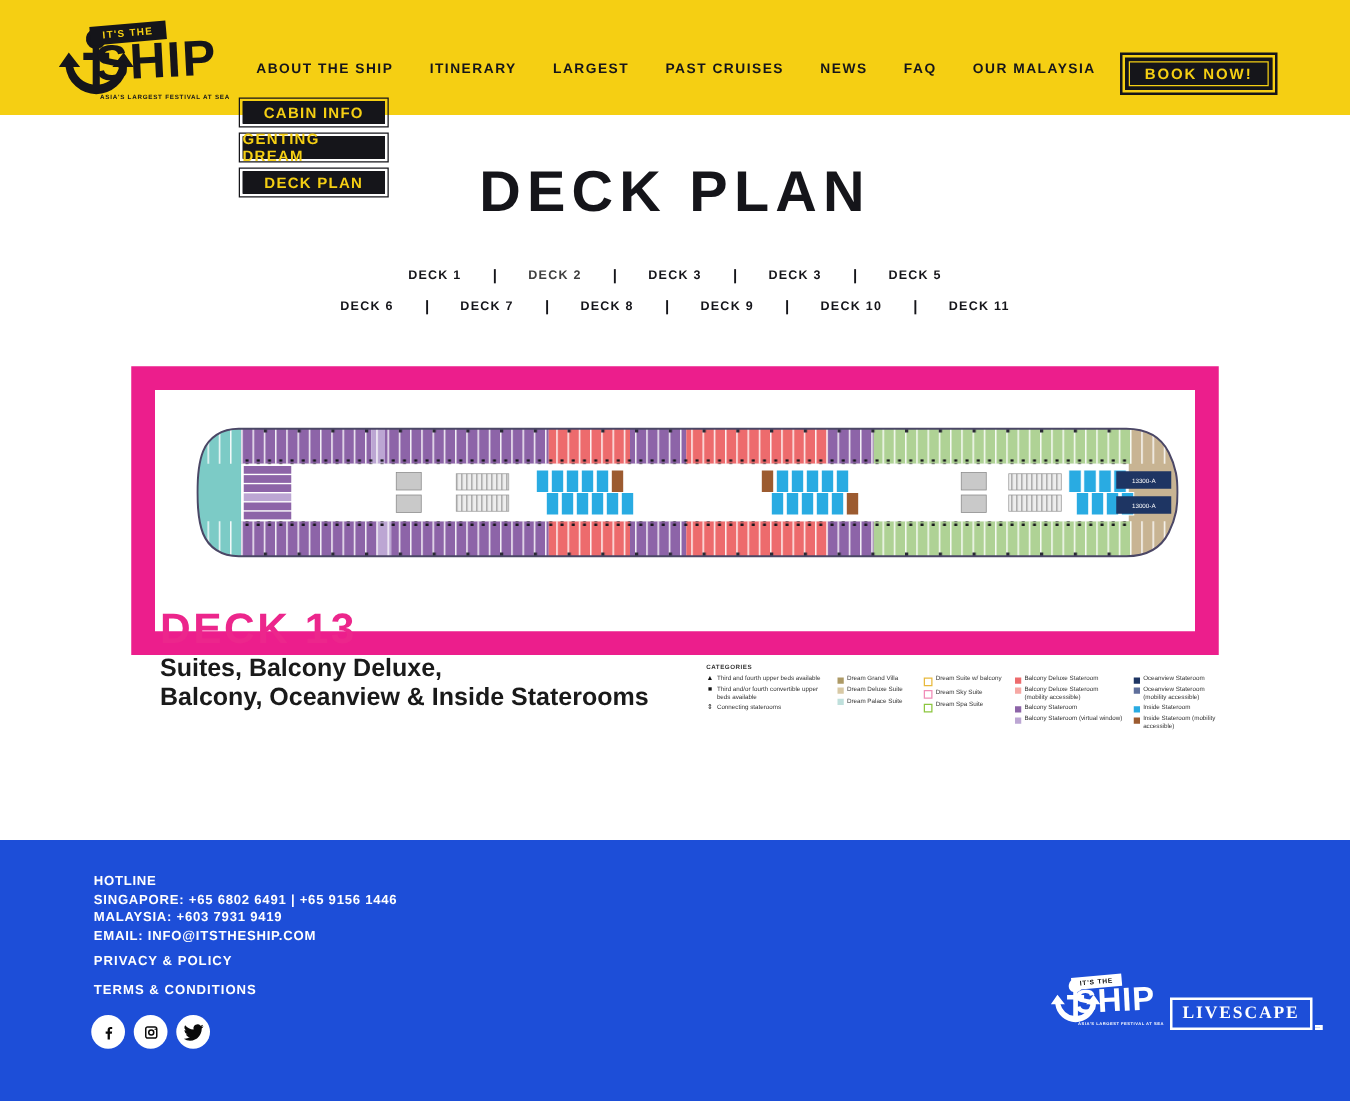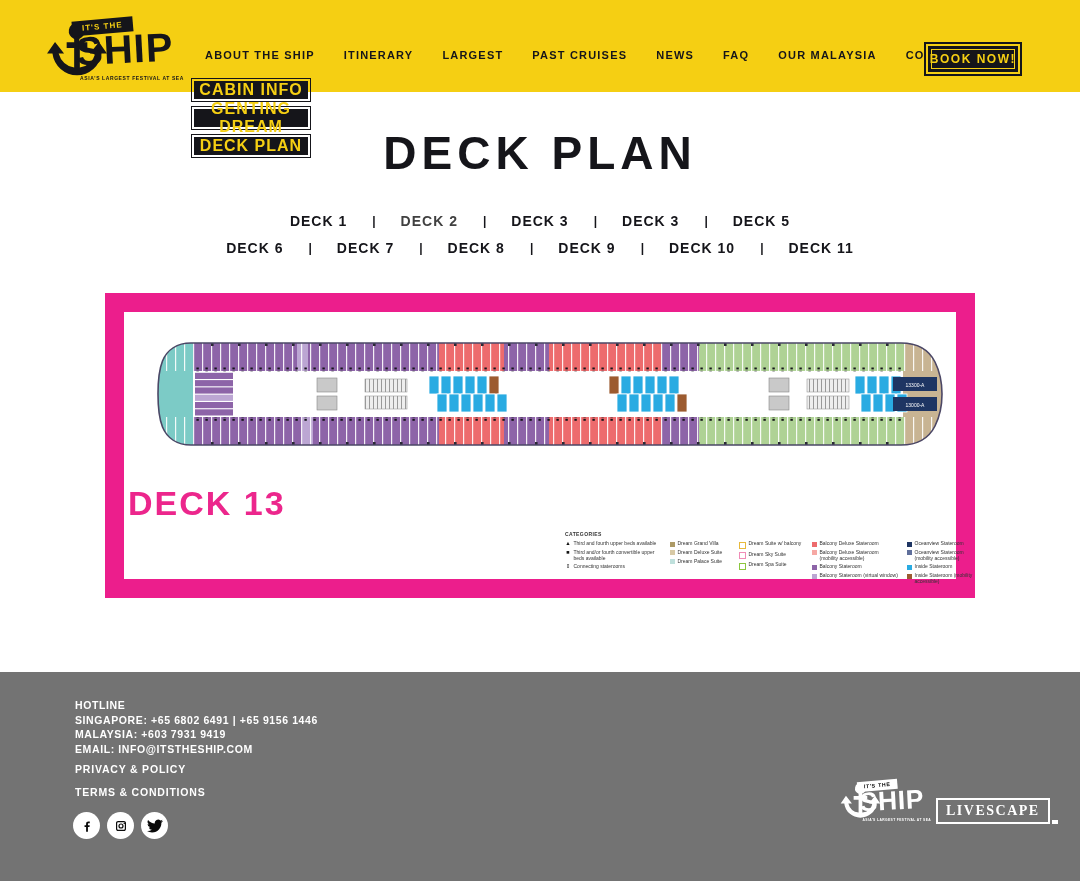--- a/index.html
+++ b/index.html
@@ -17,55 +17,55 @@
   .logo .main{position:absolute;left:30px;top:26px;font-size:40px;font-weight:bold;
     letter-spacing:1px;color:#15151a;transform:rotate(-3deg);line-height:1;}
   .logo .tagline{position:absolute;left:34px;top:72px;font-size:5px;font-weight:bold;
     letter-spacing:.6px;color:#15151a;white-space:nowrap;}
   .logo--light .anchor, .logo--light .main, .logo--light .tagline{color:#ffffff;}
   .logo--light .banner{background:#ffffff;color:#0A0A0A;}
   .main-nav{position:absolute;left:205px;top:0;height:110px;display:flex;align-items:center;gap:29px;}
   .nav-item{font-size:11px;font-weight:bold;letter-spacing:1.2px;color:#15151a;cursor:pointer;white-space:nowrap;}
   .book-now{position:absolute;right:58px;top:42px;border:2px solid #15151a;padding:2px;background:#F5CF13;cursor:pointer;}
   .book-now-inner{background:#15151a;color:#F5CF13;font-size:12px;font-weight:bold;letter-spacing:1.5px;
-    padding:6px 2px;box-shadow:inset 0 0 0 3px #15151a, inset 0 0 0 4px #F5CF13;}
+    padding:6px 16px;box-shadow:inset 0 0 0 3px #15151a, inset 0 0 0 4px #F5CF13;}
   
   .dropdown{position:absolute;left:191px;top:78px;width:120px;z-index:6;}
   .dd-item{height:18px;margin-bottom:4px;background:#15151a content-box;border:1px solid #15151a;padding:2px;
     display:flex;align-items:center;justify-content:center;cursor:pointer;}
-  .dd-item span{color:#F5CF13;font-size:16px;font-weight:bold;letter-spacing:1px;position:relative;z-index:2;text-align:center;}
+  .dd-item span{color:#F5CF13;font-size:12px;font-weight:bold;letter-spacing:1px;position:relative;z-index:2;}
   .dd-item{position:relative;}
   .dd-item::after{content:"";position:absolute;inset:2px;background:#15151a;}
   
   .page-title{position:absolute;top:126px;left:0;width:1080px;text-align:center;
     font-size:46px;font-weight:bold;letter-spacing:5px;color:#15151a;}
   .deck-nav{position:absolute;top:213px;left:0;width:1080px;display:flex;flex-direction:column;align-items:center;gap:11px;}
   .deck-row{display:flex;align-items:center;}
-  .deck-link{font-size:14px;font-weight:bold;letter-spacing:1px;color:#15151a;cursor:pointer;white-space:nowrap;}
+  .deck-link{font-size:10px;font-weight:bold;letter-spacing:1px;color:#15151a;cursor:pointer;white-space:nowrap;}
   .deck-link.active{color:#404040;}
   .deck-sep{font-size:12px;font-weight:bold;margin:0 25px;color:#15151a;}
   
-  .plan-box{position:absolute;left:105px;top:293px;width:870px;height:305px;box-sizing:border-box;
+  .plan-box{position:absolute;left:105px;top:293px;width:870px;height:231px;box-sizing:border-box;
     border:19px solid #EC1E8C;background:#ffffff;}
   .ship{position:absolute;left:33px;top:26px;width:786px;height:112px;}
   .deck-heading{position:absolute;left:4px;top:172px;font-size:34px;font-weight:bold;
     letter-spacing:2px;color:#EC268C;}
   .deck-subtitle{position:absolute;left:4px;top:212px;font-size:20px;font-weight:bold;
     line-height:23px;color:#1a1a1a;}
   .legend{position:absolute;left:441px;top:219px;width:392px;}
   .legend-title{font-size:5px;font-weight:bold;letter-spacing:.4px;color:#333;margin-bottom:4px;}
   .legend-cols{display:flex;gap:9px;}
   .legend-col{flex:0 0 auto;}
   .legend-col.c0{width:96px;} .legend-col.c1{width:60px;} .legend-col.c2{width:64px;}
   .legend-col.c3{width:86px;} .legend-col.c4{width:76px;}
   .legend-item{display:flex;gap:2.5px;margin-bottom:3px;font-size:5px;line-height:1.15;color:#333;align-items:flex-start;}
   .legend-swatch{width:5px;height:5px;flex:0 0 auto;margin-top:.5px;}
   .legend-glyph{width:6px;flex:0 0 auto;font-size:5.5px;line-height:1;color:#111;text-align:center;}
   
-  .footer{position:absolute;left:0;top:672px;width:1080px;height:209px;background:#737373;color:#fff;}
+  .footer{position:absolute;left:0;top:672px;width:1080px;height:209px;background:#1d4ed8;color:#fff;}
   .hotline{position:absolute;left:75px;top:26px;font-size:10.5px;font-weight:bold;letter-spacing:.6px;line-height:14.5px;}
   .footer-link{position:absolute;left:75px;font-size:10.5px;font-weight:bold;letter-spacing:.8px;cursor:pointer;}
   .footer-link.l1{top:91px;} .footer-link.l2{top:114px;}
   .social{position:absolute;left:73px;top:140px;display:flex;gap:7px;}
   .social-btn{width:27px;height:27px;border-radius:50%;background:#fff;display:flex;align-items:center;justify-content:center;cursor:pointer;}
   .social-btn svg{width:16px;height:16px;fill:#0A0A0A;}
   .footer-logo{position:absolute;left:840px;top:98px;transform:scale(.66);transform-origin:top left;}
   .livescape{position:absolute;left:936px;top:126px;display:flex;align-items:flex-end;cursor:pointer;}
   .livescape-box{border:2px solid #fff;padding:3px 8px;font-family:"Liberation Serif",serif;
     font-weight:bold;font-size:14px;letter-spacing:1.5px;color:#fff;white-space:nowrap;}
@@ -236,20 +236,24 @@
           <rect x="0" y="5" width="786" height="28" fill="url(#cab)"></rect>
           <rect x="0" y="79" width="786" height="28" fill="url(#cab)"></rect>
           <rect x="36" y="29.5" width="710" height="3.8" fill="url(#tick)"></rect>
           <rect x="36" y="79" width="710" height="3.8" fill="url(#tick)"></rect>
           <rect x="36" y="5" width="710" height="3" fill="url(#tick2)"></rect>
           <rect x="36" y="104" width="710" height="3" fill="url(#tick2)"></rect>
         </g>
         <path d="M 34 5 L 744 5 C 762 5 772 12 778 24 C 784 36 785 45 785 56 C 785 67 784 76 778 88 C 772 100 762 107 744 107 L 34 107 C 20 107 10 100 5.5 89 C 1.5 79 1 67 1 56 C 1 45 1.5 33 5.5 23 C 10 12 20 5 34 5 Z" fill="none" stroke="#4B4766" stroke-width="1.6"></path>
       </svg></div>
   <div class="deck-heading">DECK 13</div>
+  <div class="deck-subtitle">
+    <div>Suites, Balcony Deluxe,</div>
+    <div>Balcony, Oceanview &amp; Inside Staterooms</div>
+  </div>
   <div class="legend">
     <div class="legend-title">CATEGORIES</div>
     <div class="legend-cols">
         <div class="legend-col c0">
           <div class="legend-item">
             <span class="legend-glyph">▲</span>
             <span>Third and fourth upper beds available</span>
           </div>
           <div class="legend-item">
             <span class="legend-glyph">■</span>

